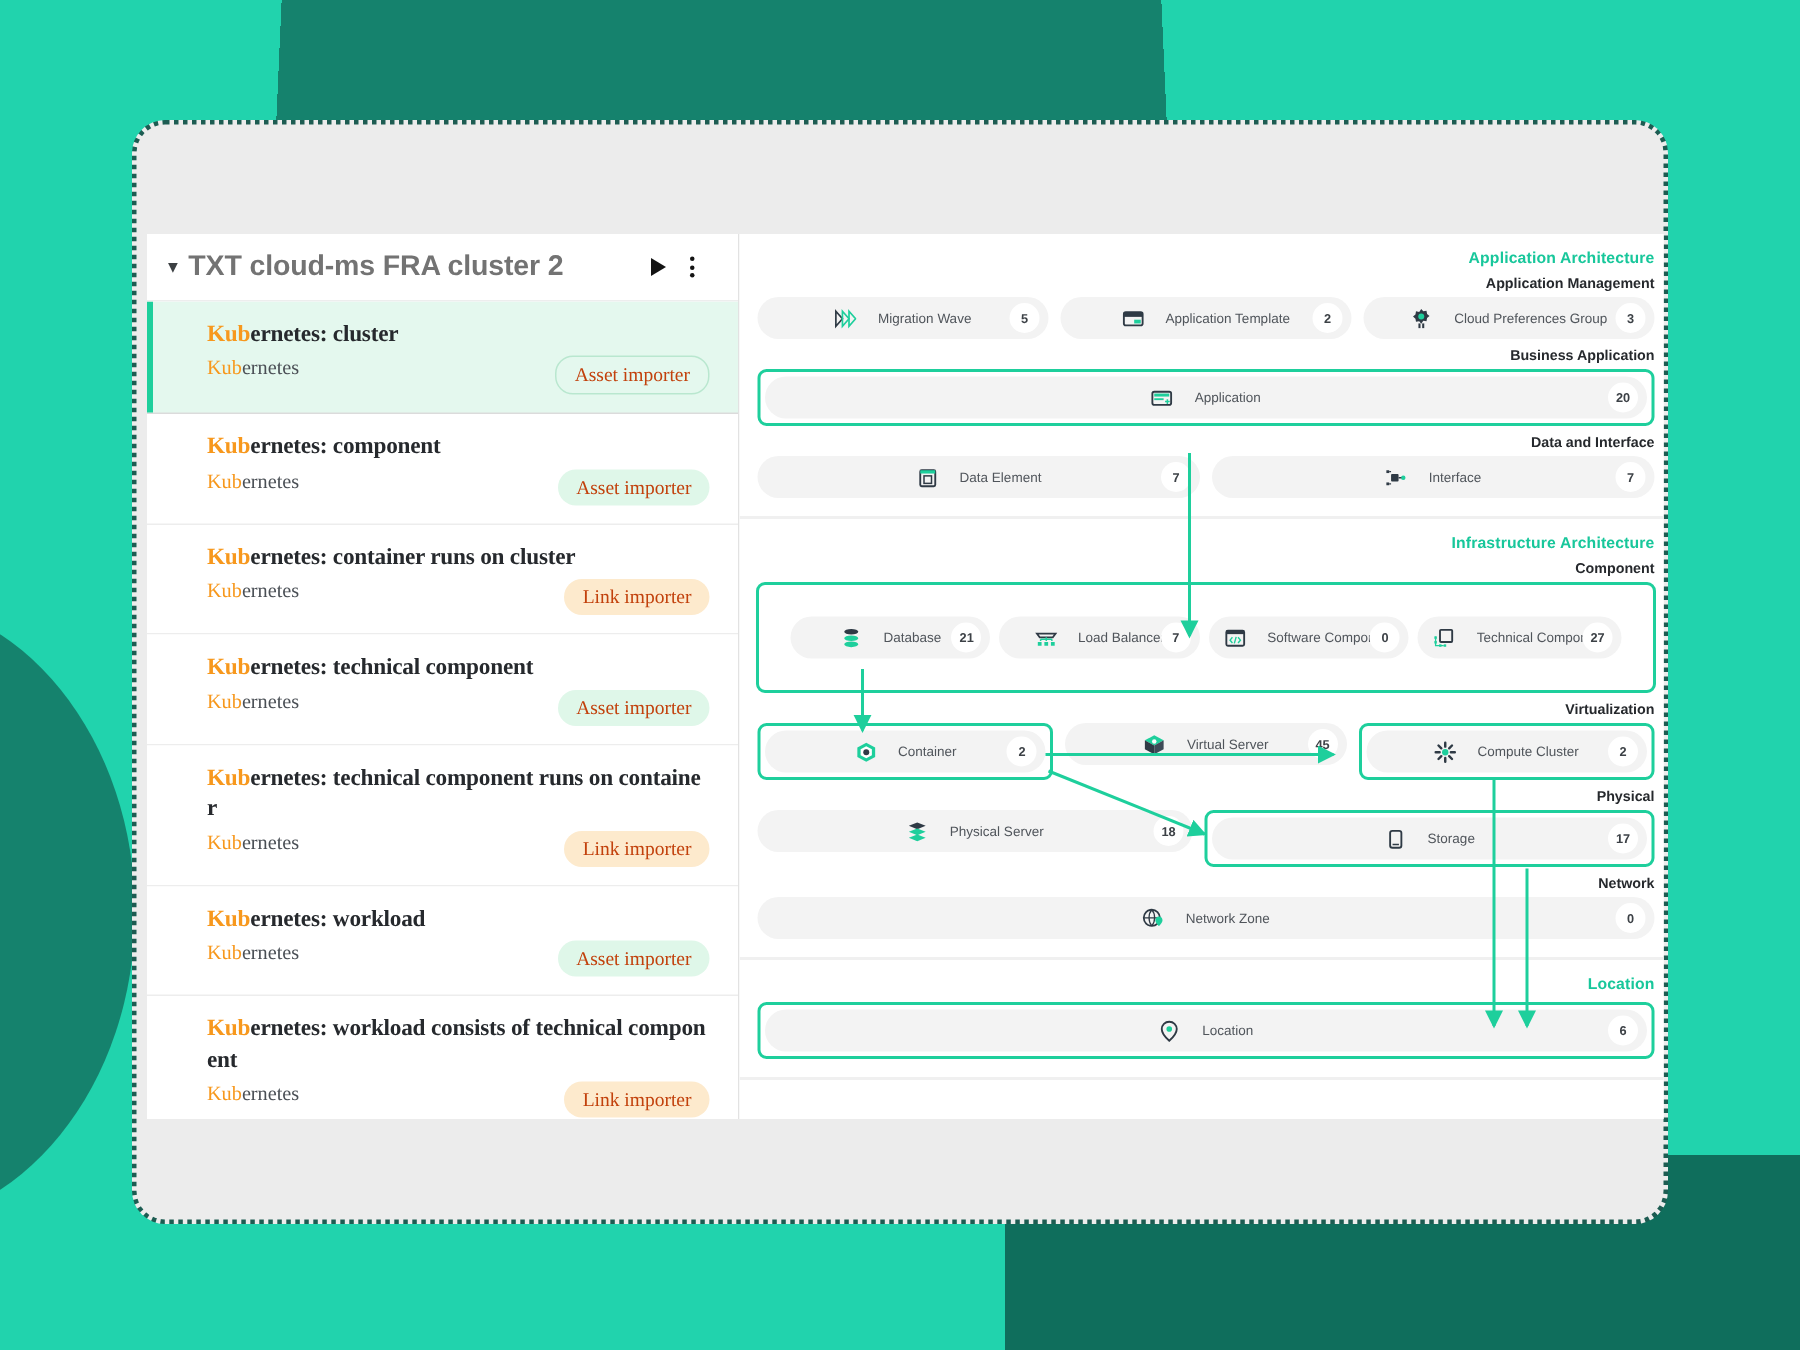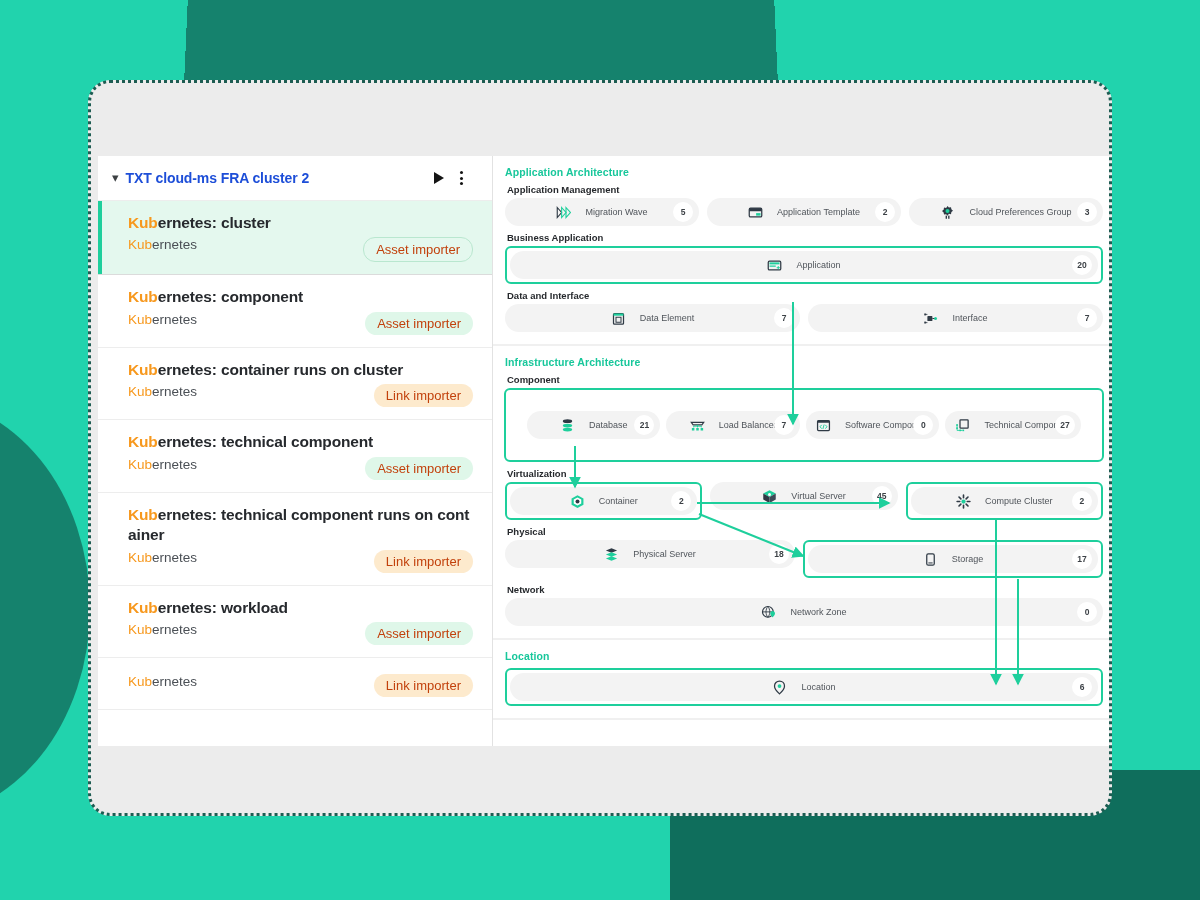--- a/index.html
+++ b/index.html
@@ -72,44 +72,45 @@
     height: 45px; flex: 0 0 45px;
     display: flex; align-items: center;
     padding: 0 20px 0 14px;
     border-bottom: 1px solid #ededed;
   }
   .chev {
     font-size: 13px; color: #3c4043; margin-right: 7px;
     line-height: 1; transform: translateY(-1px);
   }
   .sidebar-title {
-    font-size: 14px; font-weight: bold; color: #1d4ed8;
+    font-size: 19px; font-weight: bold; color: #737373;
     flex: 1; white-space: nowrap; letter-spacing: -.1px;
   }
   .hdr-btn {
     width: 22px; height: 22px; display: flex;
     align-items: center; justify-content: center;
     color: #1b1b1b;
   }
   .play-glyph {
     width: 0; height: 0;
     border-left: 10px solid #141414;
     border-top: 6.5px solid transparent;
     border-bottom: 6.5px solid transparent;
   }
   .kebab { display: flex; flex-direction: column; gap: 2.5px; }
   .kebab i { width: 3px; height: 3px; border-radius: 50%; background: #141414; display: block; }
 
   .sidebar-list { flex: 1; overflow: hidden; }
 
   .item {
     position: relative;
-    padding: 12px 19px 12px 30px;
+    padding: 12px 19px 12px 40px;
     border-bottom: 1px solid #ededed;
     background: #ffffff;
+    font-family: Liberation Serif, serif;
   }
   .item.selected {
     background: #e4f8ee;
     border-bottom: 1px solid #dbdbdb;
   }
   .item.selected::before {
     content: ""; position: absolute; left: 0; top: 0; bottom: 0;
     width: 4px; background: #1ecf9c;
   }
   .item-title {
@@ -137,20 +138,21 @@
   .map {
     flex: 1; position: relative; background: #ffffff;
     padding: 0; overflow: hidden;
   }
   .mapsvg { position: absolute; inset: 0; width: 100%; height: 100%; pointer-events: none; z-index: 5; }
 
   .group {
     border-bottom: 2px solid #f0f0f0;
     padding: 10px 12px 12px 12px;
     position: relative;
+    text-align: right;
   }
   .group-title {
     font-size: 10.5px; color: #18c79b; font-weight: bold;
     letter-spacing: .1px; margin-bottom: 6px;
   }
   .sub-title {
     font-size: 9.5px; color: #26292d; font-weight: bold;
     margin: 6px 0 3px 2px;
   }
   .row { display: flex; gap: 8px; }
@@ -248,20 +250,21 @@
             </div>
           </div>
           <div class="item">
             <div class="item-title"><span class="hl">Kub</span><span>ernetes: workload</span></div>
             <div class="item-row">
               <div class="item-sub"><span>Kub</span><span class="rest">ernetes</span></div>
               <div class="badge asset">Asset importer</div>
             </div>
           </div>
           <div class="item">
+            <div class="item-title"><span class="hl">Kub</span><span>ernetes: workload consists of technical component</span></div>
             <div class="item-row">
               <div class="item-sub"><span>Kub</span><span class="rest">ernetes</span></div>
               <div class="badge link">Link importer</div>
             </div>
           </div>
         </div>
     </div>
 
     <div class="map">
       <div id="map-groups">

